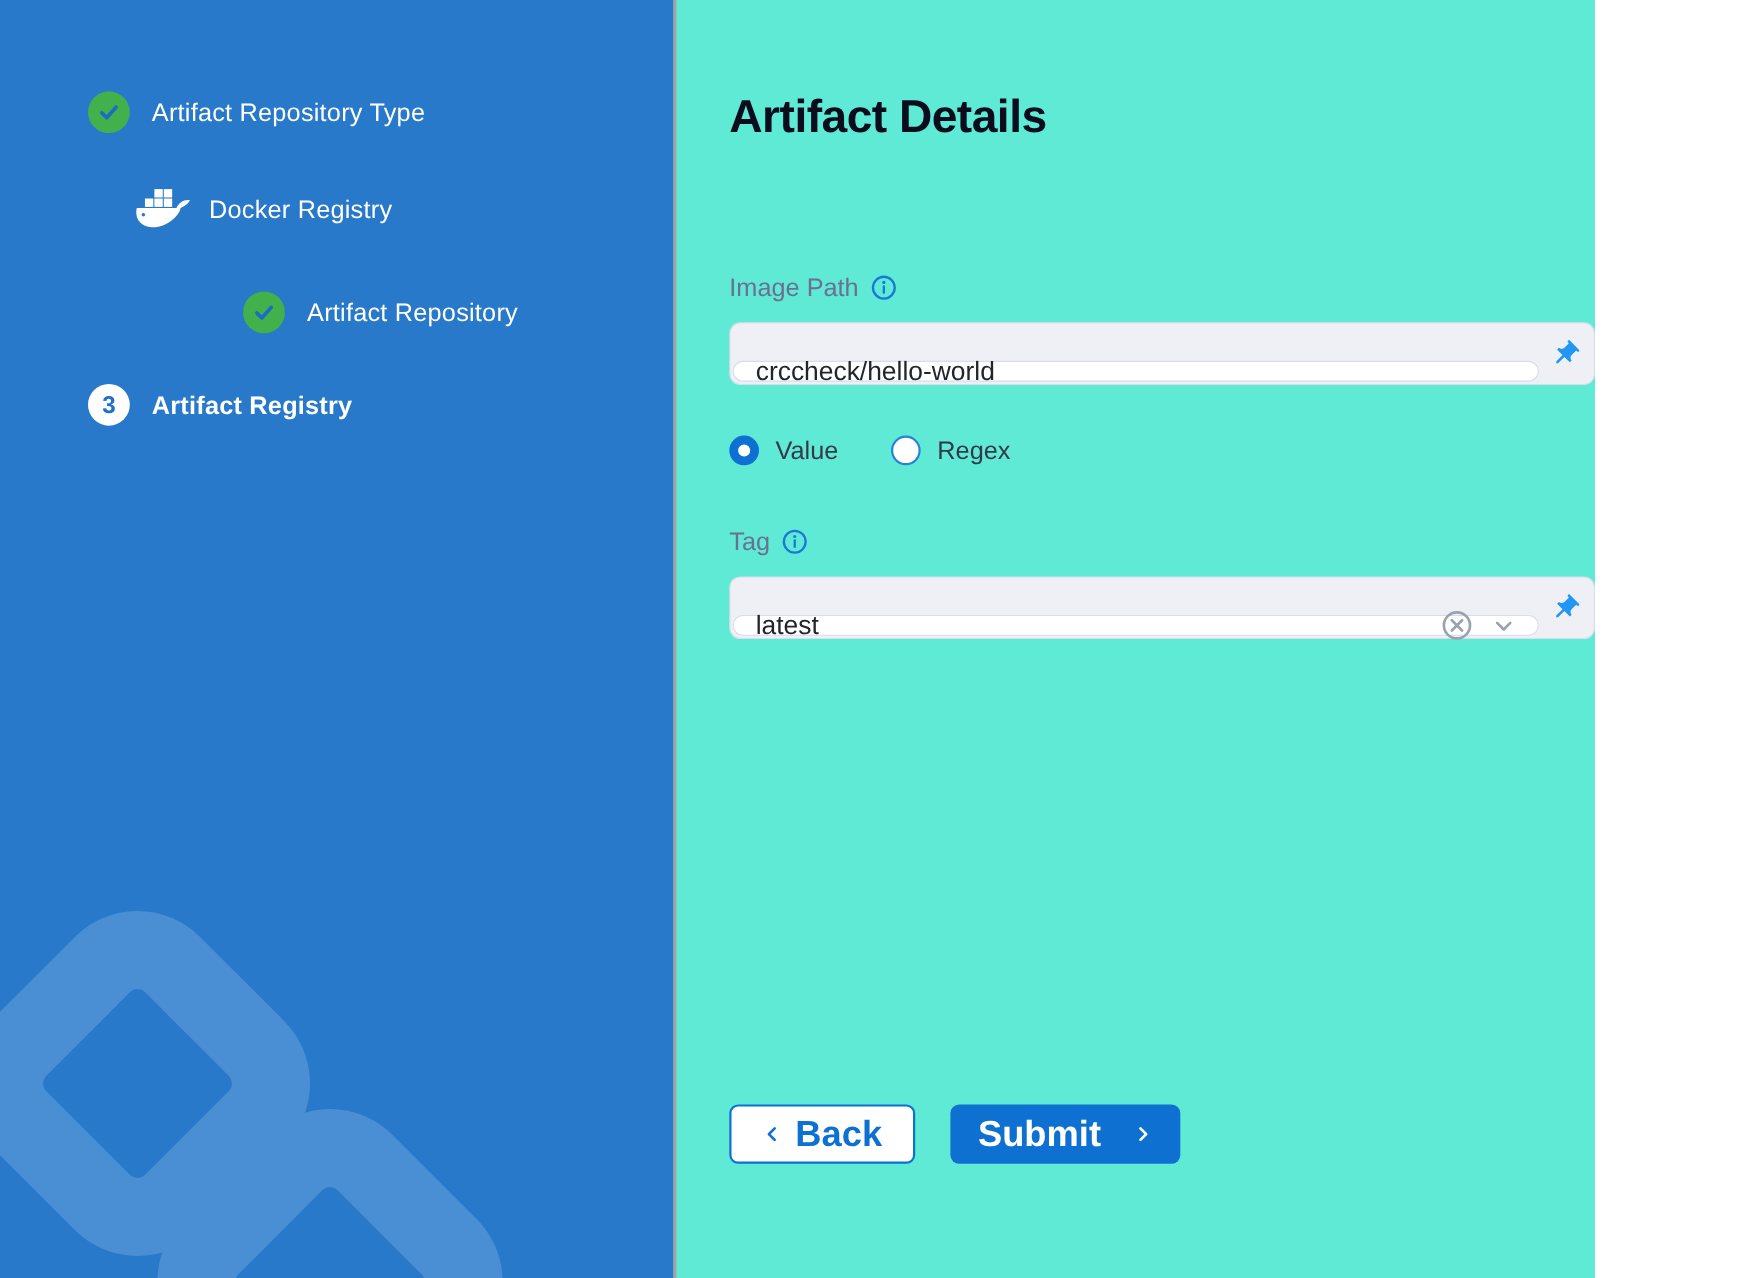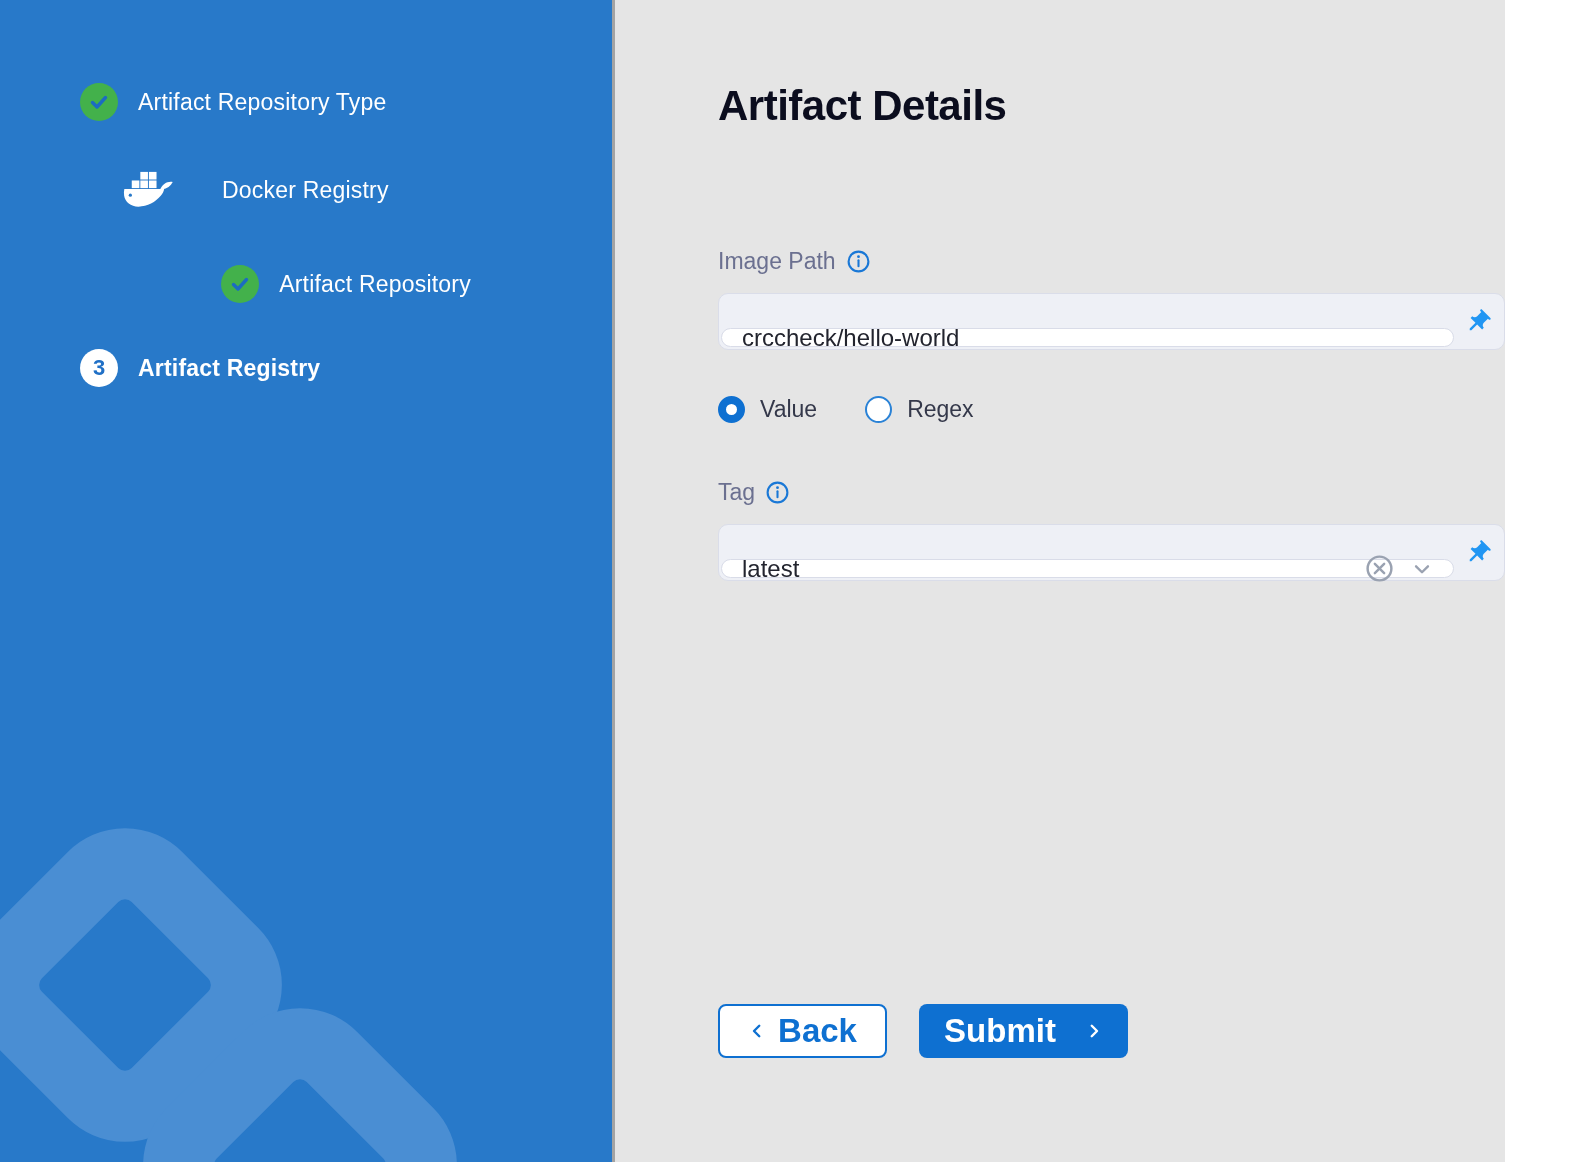--- a/index.html
+++ b/index.html
@@ -17,29 +17,29 @@
   .steps { position:relative; padding:83px 0 0 80px; }
   .step { display:flex; align-items:center; }
   .step-circle {
     width:38px; height:38px; border-radius:50%; flex:0 0 38px;
     display:flex; align-items:center; justify-content:center;
   }
   .step-circle.complete { background:#43b14b; }
   .step-circle.active { background:#ffffff; color:#2070c6; font-weight:bold; font-size:22px; }
   .step-label { color:#ffffff; font-size:23px; margin-left:20px; letter-spacing:.2px; }
   .step.active .step-label { font-weight:bold; }
-  .step.row2 { margin-top:49px;gap:32px; }
+  .step.row2 { margin-top:49px; }
   .step.row3 { margin-top:55px;justify-content:center; }
   .step.row4 { margin-top:46px; }
   .docker-icon { width:54px; height:40px; margin-left:40px; flex:0 0 54px; }
   .step.substep .step-label { margin-left:16px; }
 
   
   .panel {
-    flex:1; height:1162px; background:#e5e5e5; padding-left:103px; position:relative;
+    flex:1; height:1162px; background:#5eead4; padding-left:48px; position:relative;
   }
   h1.page-title {
     margin-top:80px; font-size:42px; line-height:52px; font-weight:800;
     color:#0b0d1e; letter-spacing:-0.5px;
   }
   .field-label-row { display:flex; align-items:center; gap:10px; }
   .field-label-row.first { margin-top:116px; }
   .field-label-row.second { margin-top:56px; }
   .field-label { font-size:23px; color:#6b7090; }
   .info-icon { width:25px; height:25px; cursor:pointer; }

